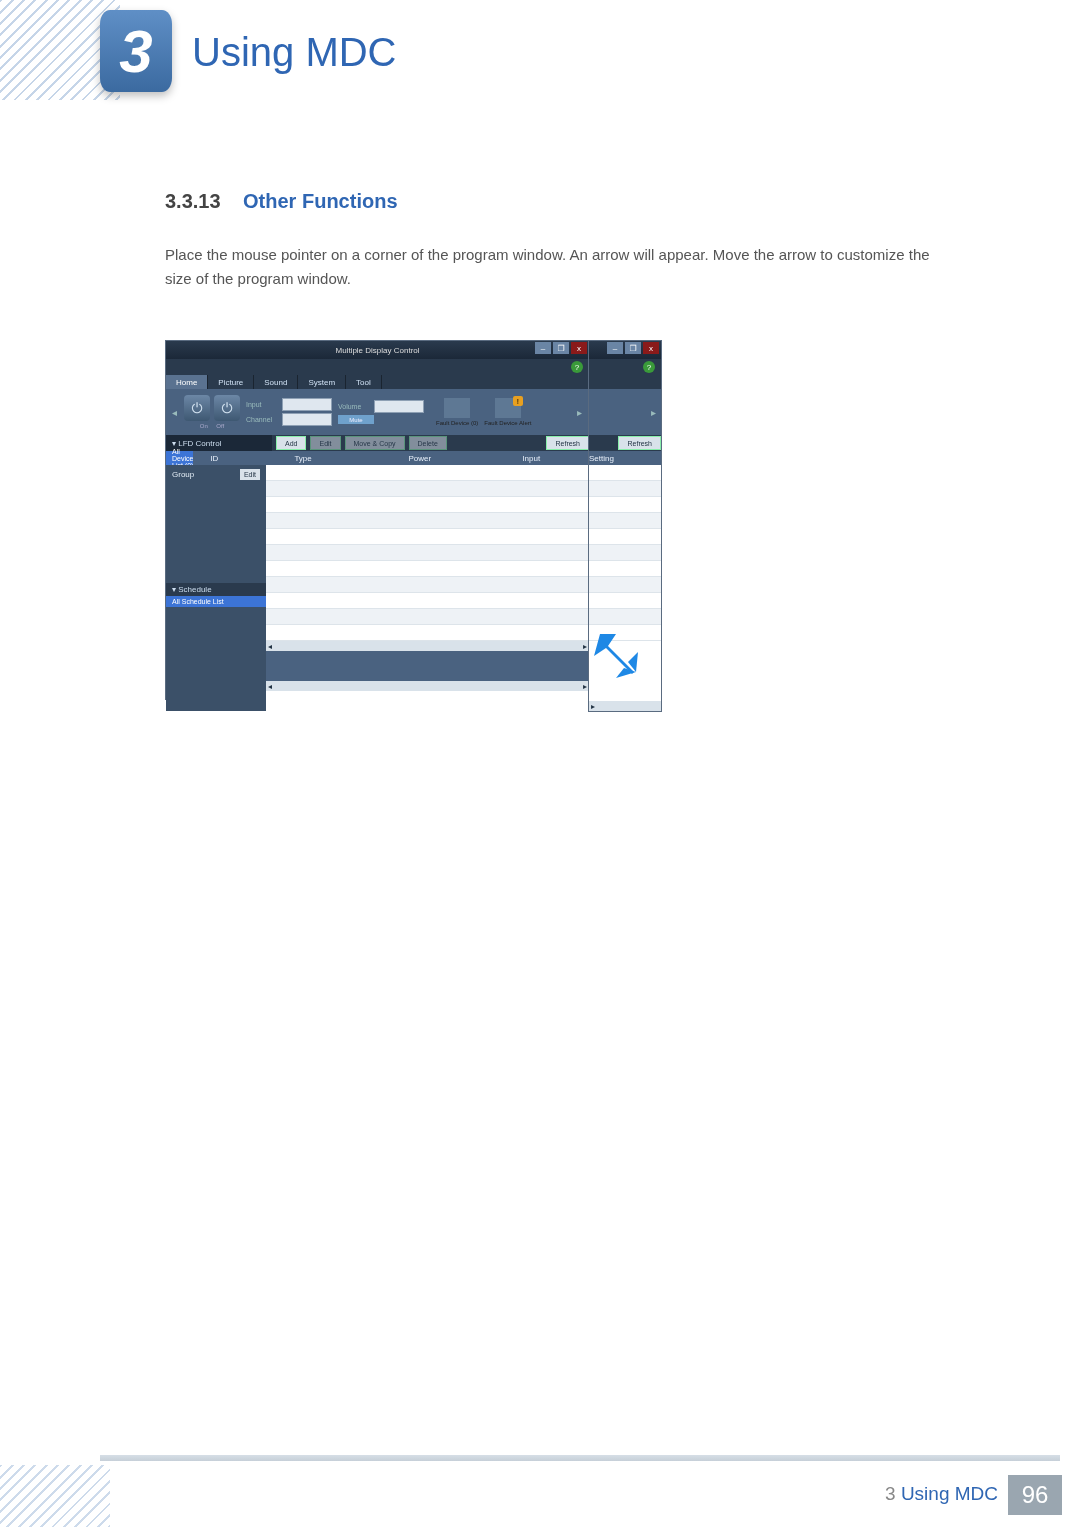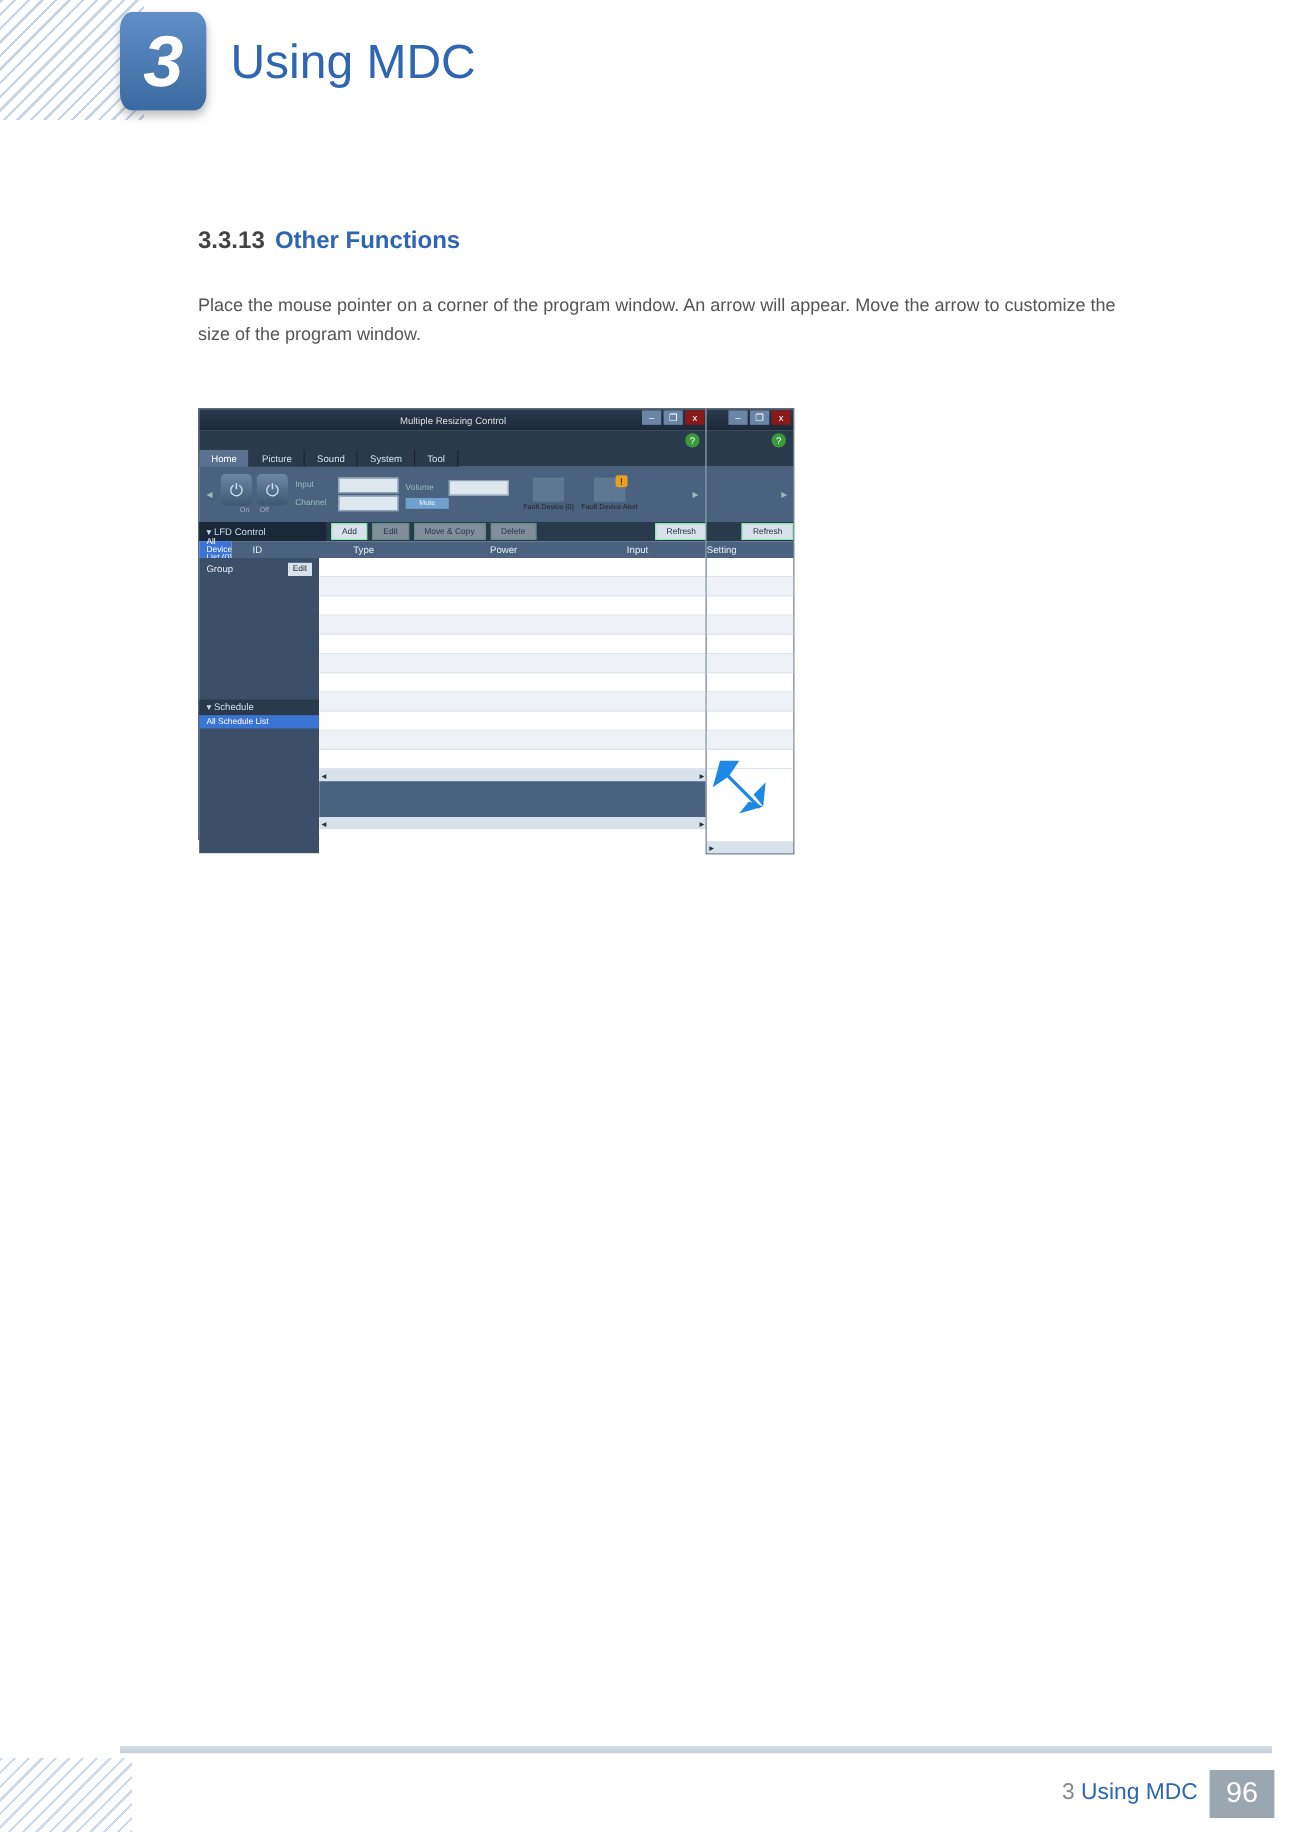--- a/index.html
+++ b/index.html
@@ -11,21 +11,21 @@
 
 .badge{position:absolute;top:10px;left:100px;width:72px;height:82px;border-radius:10px/14px;background:linear-gradient(#5f8fc6,#3b6aa0);box-shadow:0 4px 8px rgba(0,0,0,.25);display:flex;align-items:center;justify-content:center}
 .badge span{font-size:60px;font-weight:900;color:#fff;font-style:italic}
 
 
 .chapter-title{position:absolute;top:30px;left:192px;font-size:40px;color:#2f66b3}
 
 
 .content{position:absolute;top:190px;left:165px;width:780px}
 .subsec-num{color:#444;font-weight:bold;font-size:20px}
-.subsec-title{color:#2f66b3;font-weight:bold;font-size:20px;margin-left:4px}
+.subsec-title{color:#2f66b3;font-weight:bold;font-size:20px;margin-left:18px}
 .subsec-row{margin-bottom:30px}
 .subsub{color:#c65a2f;font-weight:bold;font-size:17px;margin-bottom:18px}
 .body-text{color:#555;font-size:15px;line-height:24px}
 
 
 .shot{position:absolute;top:340px;left:165px;width:499px;height:370px}
 
 
 .win1{position:absolute;top:0;left:0;width:423px;height:358px;border:1px solid #5a6b80;background:#fff}
 .titlebar1{height:18px;background:linear-gradient(#2a3a4d,#1b2838);display:flex;align-items:center;justify-content:center;position:relative}
@@ -120,21 +120,21 @@
       <span class="subsec-num">3.3.13</span>
       <span class="subsec-title">Other Functions</span>
     </div>
     <div class="body-text">Place the mouse pointer on a corner of the program window. An arrow will appear. Move the arrow to customize the size of the program window.</div>
   </div>
 
   <div class="shot">
 
     <div class="win1">
       <div class="titlebar1">
-        <span class="titlebar-text">Multiple Resizing Control</span>
+        <span class="titlebar-text">Multiple Display Control</span>
         <div class="winbtns">
           <span>–</span>
           <span>❐</span>
           <span class="close">x</span>
         </div>
       </div>
       <div class="subhead1">
         <div class="help">?</div>
       </div>
       <div class="tabs">

